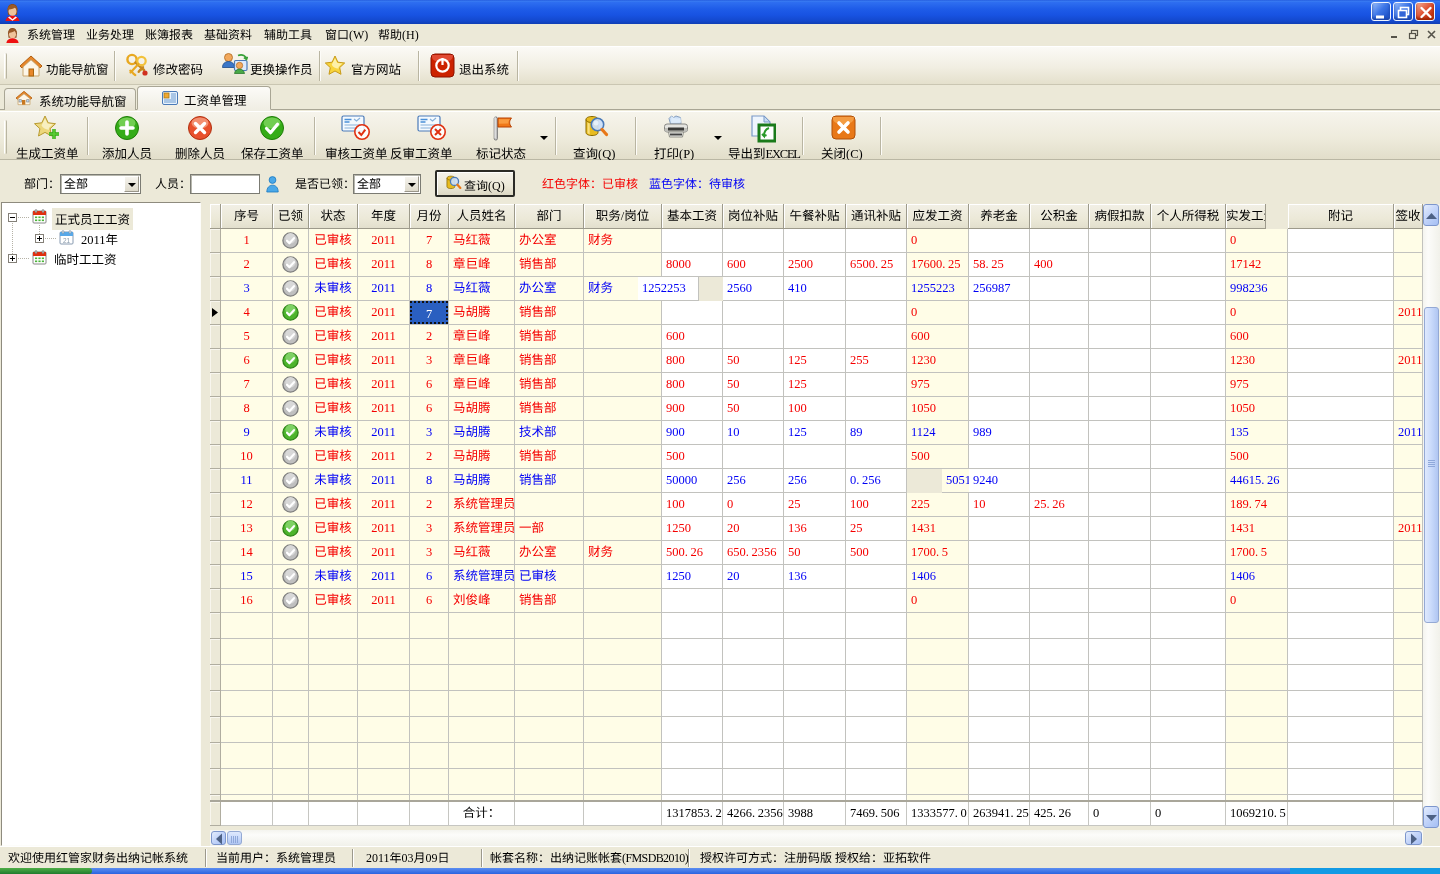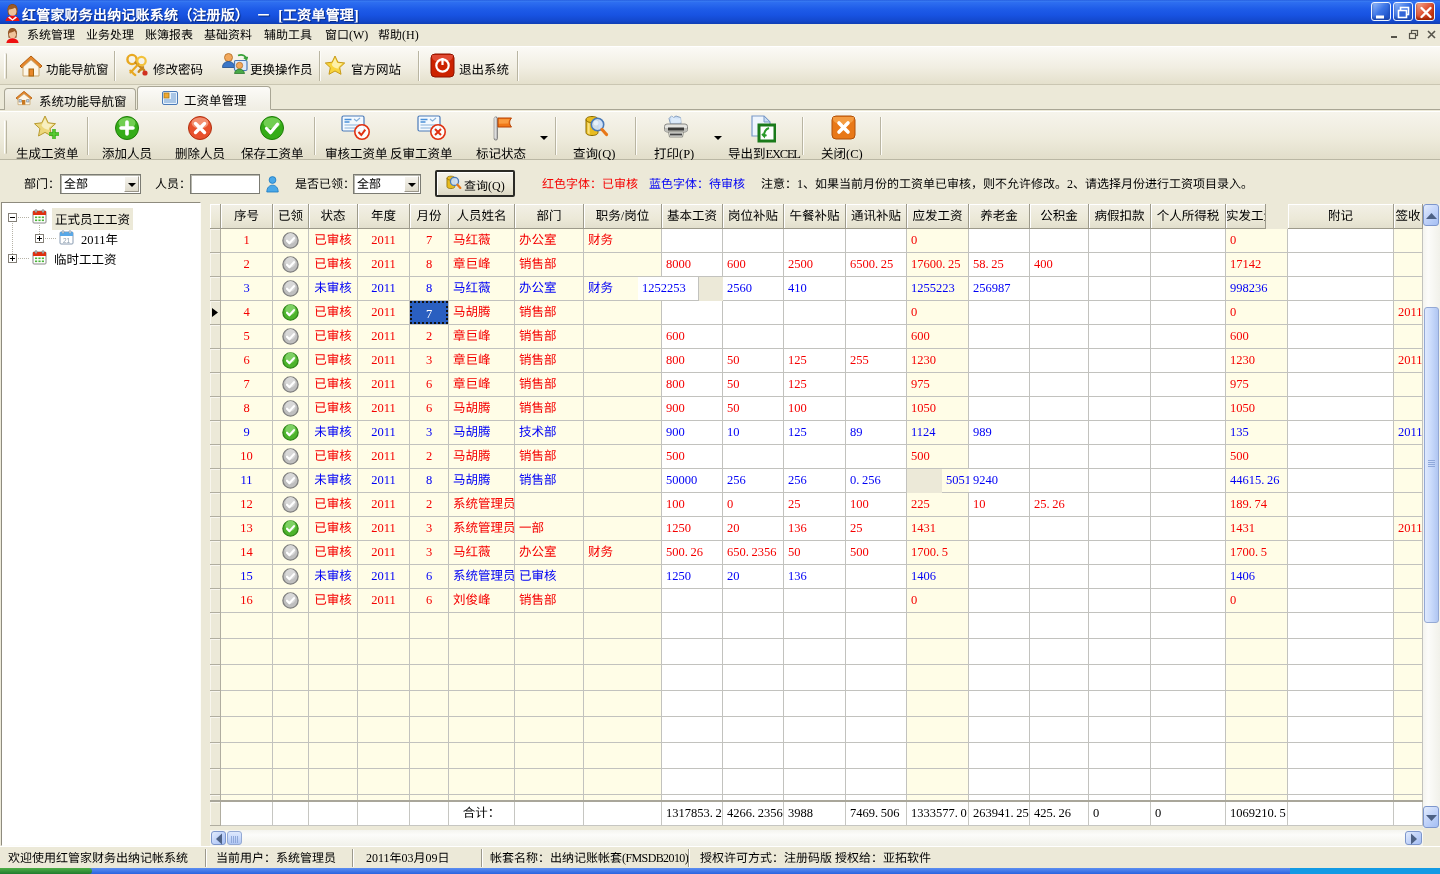--- a/index.html
+++ b/index.html
@@ -81,21 +81,20 @@
 #task .tray{position:absolute;left:1290px;top:0;width:150px;height:6px;background:#129ae4}
 </style></head><body>
 <div id="title">
     <svg class="abs" style="left:4px;top:3px" width="17" height="18" viewBox="0 0 17 18">
       <path d="M3.5 7c0-4 2-6 5-6s5 2 5 6l-.5 5h-9z" fill="#8a4a1e"></path>
       <path d="M4.5 8.5c0-3 1.6-4.8 4-4.8s4 1.8 4 4.8c0 2.5-1.8 4.5-4 4.5s-4-2-4-4.5z" fill="#f0c49a"></path>
       <path d="M3.2 6.8c1-3.6 3-5 5.3-5s4.6 1.6 5.3 5c-1.8-1-2.4-2.6-2.4-2.6-1.4 1.4-5 2.2-8.2 2.6z" fill="#9a5a28"></path>
       <path d="M1.5 18c.6-3.4 3.4-5.2 7-5.2s6.4 1.8 7 5.2z" fill="#e11"></path>
       <path d="M5.5 13.5l3 2.8 3-2.8 1.5 1-4.5 3.2-4.5-3.2z" fill="#fff"></path>
     </svg>
-    <div class="ttxt">红管家财务出纳记账系统（注册版）&nbsp; － &nbsp;[工资单管理]</div>
     <div class="wbtn" style="left:1371px">
       <svg width="20" height="19" viewBox="0 0 20 19">
         <rect x="4" y="12.5" width="8" height="3" fill="#fff"></rect>
       </svg>
     </div>
     <div class="wbtn" style="left:1393px">
       <svg width="20" height="19" viewBox="0 0 20 19">
         <rect x="6.5" y="4.5" width="8" height="7" fill="none" stroke="#fff" stroke-width="1.6"></rect>
         <rect x="4.5" y="7.5" width="8" height="7" fill="#3366d8" stroke="#fff" stroke-width="1.6"></rect>
       </svg>
@@ -307,21 +306,20 @@
       <span class="ticon" style="left:8px;top:3px"><svg width="17" height="18" viewBox="0 0 26 27">
           <path d="M3 4.5c0-1.9 2.7-3 6-3s6 1.1 6 3v13c0 1.9-2.7 3-6 3s-6-1.1-6-3z" fill="#e8bc20" stroke="#8a6a00" stroke-width="1.2"></path>
           <path d="M3 4.5c0 1.9 2.7 3 6 3s6-1.1 6-3" fill="none" stroke="#8a6a00" stroke-width="1.2"></path>
           <circle cx="14.5" cy="9.5" r="6.2" fill="#cde0f8" fill-opacity=".92" stroke="#4a7ab8" stroke-width="2"></circle>
           <path d="M19 14.5l4.5 5" stroke="#e87818" stroke-width="3.4" stroke-linecap="round"></path>
         </svg></span>
       <span class="abs" style="left:27px;top:4px">查询(Q)</span>
     </div>
     <div class="flab" style="left:542px;color:#f50000">红色字体：已审核</div>
     <div class="flab" style="left:649px;color:#0000f5">蓝色字体：待审核</div>
-    <div class="flab" style="left:761px;color:#000">注意：1、如果当前月份的工资单已审核，则不允许修改。2、请选择月份进行工资项目录入。</div>
   </div>
 <div id="tree">
     <div class="dotv" style="left:10px;top:20px;height:35px"></div>
     <div class="doth" style="left:16px;top:14px;width:12px"></div>
     <div class="pm" style="left:6px;top:10px">
       <i></i>
     </div>
     <span class="ticon" style="left:30px;top:6px"><svg width="15" height="15" viewBox="0 0 15 15">
         <rect x="1" y="2" width="13" height="12" rx="1" fill="#fff" stroke="#888"></rect>
         <rect x="1" y="2" width="13" height="4" fill="#e03010"></rect>

